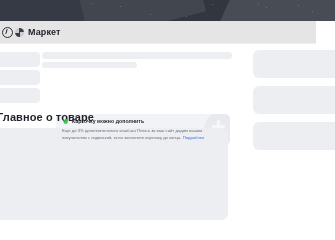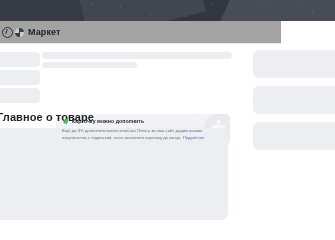--- a/index.html
+++ b/index.html
@@ -51,23 +51,23 @@
     width: 1px; height: 1px;
     background: #9aa0ab;
     border-radius: 50%;
     opacity: .55;
   }
 
   
   .app-header {
     position: absolute;
     left: 0; top: 21px;
-    width: 281px;
+    width: 316px;
     height: 23px;
-    background: #a3a3a3;
+    background: #e5e5e5;
     border-bottom: 1px solid #eceef1;
     display: flex;
     align-items: center;
     padding-left: 2px;
     box-sizing: border-box;
   }
   .logo-group {
     display: flex;
     align-items: center;
     gap: 2px;

